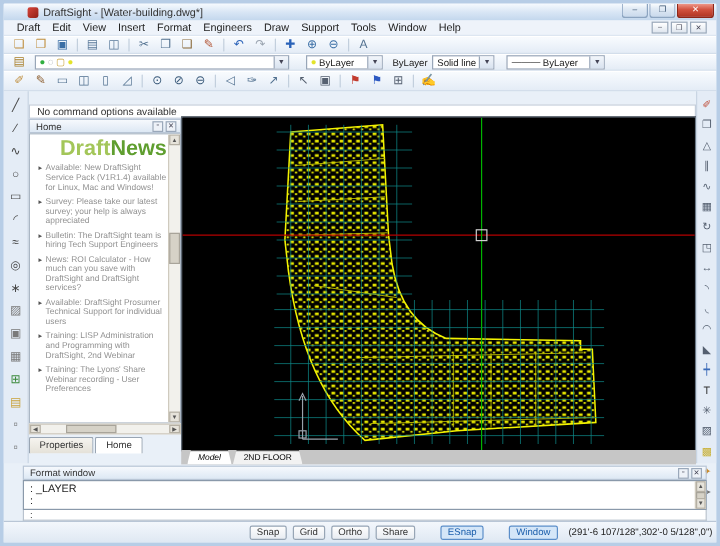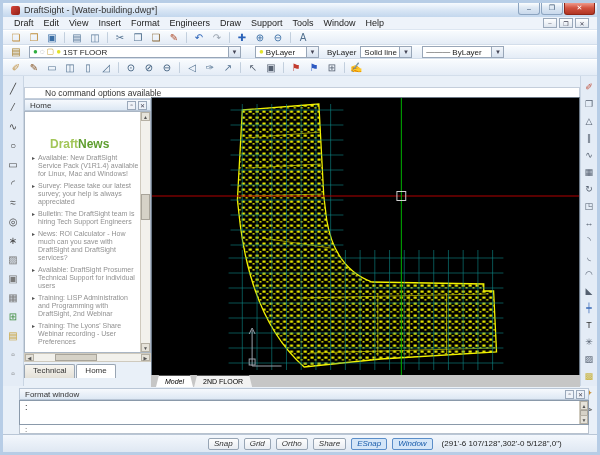--- a/index.html
+++ b/index.html
@@ -2,21 +2,21 @@
 <html><head>
 <meta charset="utf-8">
 <style>
   html,body{margin:0;padding:0;width:600px;height:455px;overflow:hidden;background:#b7cde6;
     font-family:"Liberation Sans",sans-serif;-webkit-font-smoothing:antialiased;}
   .abs{position:absolute;}
   .win{position:absolute;inset:0;border:3px solid #b7cde6;border-radius:4px 4px 0 0;
     background:#e9f0f8;box-sizing:border-box;overflow:hidden;}
   
   .titlebar{top:0;left:0;right:0;height:14px;background:linear-gradient(#f6fafe,#d9e6f5 50%,#c3d7ed);
-    display:flex;align-items:center;font-size:9px;color:#333;padding-left:8px;}
+    display:flex;align-items:center;font-size:9px;color:#333;padding-left:20px;}
   .applogo{width:9px;height:9px;background:linear-gradient(135deg,#d8453a,#8f1f16);border-radius:2px;margin-right:4px;flex:0 0 auto;}
   .capbtns{margin-left:auto;display:flex;margin-right:2px;margin-top:-3px;}
   .capbtn{width:22px;height:12px;border:1px solid #8ca4c0;border-top:none;border-radius:0 0 3px 3px;
     background:linear-gradient(#fbfdfe,#dfe9f4 40%,#c9d9ec);display:flex;align-items:center;justify-content:center;
     font-size:7px;color:#35506e;margin-left:1px;box-sizing:border-box;}
   .capbtn.close{width:31px;background:linear-gradient(#ef9a8b,#d2523f 45%,#b03524);color:#fff;border-color:#8e2618;}
   
   .menubar{top:14px;left:0;right:0;height:13px;background:#eef3fa;border-bottom:1px solid #dde6f1;
     display:flex;align-items:center;font-size:9px;color:#222;padding-left:6px;box-sizing:border-box;}
   .mi{padding:0 5px;line-height:12px;}
@@ -43,34 +43,34 @@
   .sticon{font-size:8px;margin-right:2px;line-height:1;}
   .plain{font-size:8px;color:#222;margin-left:8px;}
   
   .phead{background:linear-gradient(#f6f9fd,#dde8f4);border:1px solid #b9c6d6;display:flex;align-items:center;
     font-size:8px;color:#333;padding:0 3px 0 5px;box-sizing:border-box;}
   .phead .sp{margin-left:auto;display:flex;gap:2px;}
   .phic{width:9px;height:9px;border:1px solid #9aa8ba;background:#eef2f8;display:flex;align-items:center;
     justify-content:center;font-size:6px;color:#445;box-sizing:border-box;}
   #optheader{top:73px;left:21px;right:17px;height:11px;}
   #optmsg{top:84px;left:21px;right:17px;height:12px;background:#fff;border:1px solid #c4cedb;
-    font-size:8.5px;color:#333;padding-left:20px;line-height:11px;box-sizing:border-box;}
+    font-size:8.5px;color:#333;padding-left:6px;line-height:11px;box-sizing:border-box;}
   
   .vstrip{top:73px;height:310px;background:#e4ecf6;display:flex;flex-direction:column;align-items:center;padding-top:3px;box-sizing:border-box;}
   #leftstrip{left:0;width:21px;border-right:1px solid #c9d5e3;}
   #rightstrip{right:0;width:17px;border-left:1px solid #c9d5e3;}
   #leftstrip .tbi{height:17px;width:17px;font-size:10px;}
   #rightstrip .tbi{height:15px;width:14px;font-size:9px;}
   
   #homepanel{left:21px;top:96px;width:127px;height:284px;}
   #homehead{top:0;left:0;right:0;height:12px;}
   #homecontent{top:12px;left:0;right:0;height:242px;background:#fff;border:1px solid #aab6c4;
     box-sizing:border-box;overflow:hidden;}
   .newsarea{position:absolute;inset:1px 11px 1px 3px;overflow:hidden;}
-  .bighead{font-size:12px;font-weight:bold;margin:24px 0 3px 22px;letter-spacing:0;}
+  .bighead{font-size:18px;font-weight:bold;margin:0 0 3px 22px;letter-spacing:0;}
   .bi{display:flex;gap:3px;font-size:7px;line-height:8px;color:#919191;margin:0 0 4px 4px;}
   .bi .blt{color:#555;font-size:6px;line-height:8px;flex:0 0 auto;}
   .vscroll{position:absolute;top:0;right:0;bottom:0;width:10px;background:#f2f1ec;border-left:1px solid #cfcabe;box-sizing:border-box;}
   .sbtn{position:absolute;left:0;right:0;height:9px;background:#e6e3da;border:1px solid #b5b0a4;
     font-size:5px;color:#555;display:flex;align-items:center;justify-content:center;box-sizing:border-box;}
   .sbtn.up{top:0;} .sbtn.dn{bottom:0;}
   .sthumb{position:absolute;left:0;right:0;top:34%;height:26px;background:#d6d2c7;border:1px solid #a8a49a;box-sizing:border-box;}
   #homehscroll{top:254px;left:0;right:0;height:9px;background:#f2f1ec;border:1px solid #cfcabe;box-sizing:border-box;}
   .hbtn{position:absolute;top:0;bottom:0;width:9px;background:#e6e3da;border:1px solid #b5b0a4;
     font-size:5px;color:#555;display:flex;align-items:center;justify-content:center;box-sizing:border-box;}
@@ -93,22 +93,22 @@
   #cmdbox{top:397px;left:16px;right:8px;height:25px;background:#fff;border:1px solid #8a99aa;
     font-size:9px;color:#222;padding:1px 13px 1px 5px;box-sizing:border-box;position:absolute;}
   .cline{line-height:10px;white-space:pre;}
   #inputline{top:422px;left:16px;right:8px;height:9px;background:#fff;border:1px solid #b8c2ce;border-top:none;
     font-size:8px;color:#444;padding-left:5px;line-height:9px;box-sizing:border-box;}
   
   #statusbar{left:0;right:0;bottom:0;height:18px;background:linear-gradient(#f3f7fc,#dfe8f3);
     border-top:1px solid #b9c6d6;display:flex;align-items:center;font-size:8.5px;color:#222;
     padding-left:205px;box-sizing:border-box;}
   .tg{border:1px solid #97a5b5;border-radius:2px;background:linear-gradient(#fdfdfd,#e8ecf2);
-    color:#333;padding:0 5px;line-height:10px;font-size:8px;margin-right:5px;font-style:italic;}
-  .tg.active{border-color:#5b8ec9;background:#d4e6f8;color:#1a5dab;}
+    color:#333;padding:0 5px;line-height:10px;font-size:8px;margin-right:5px;}
+  .tg.active{border-color:#5b8ec9;background:#d4e6f8;color:#1a5dab;margin-left:16px;}
   #coords{margin-left:4px;font-size:8px;color:#222;white-space:nowrap;}
 </style>
 </head>
 <body>
 
 <div class="win">
 
   <div class="abs titlebar">
     <span class="applogo"></span>
     <span>DraftSight - [Water-building.dwg*]</span>
@@ -227,21 +227,20 @@
       <span class="g" style="color:#a87f2a">▤</span>
     </span>
     <span class="combo" style="width:212px;">
       <span style="display:flex;align-items:center;">
 
       <span class="sticon" style="color: rgb(47, 174, 63);">●</span>
           <span class="sticon" style="color: rgb(138, 144, 150);">◌</span>
           <span class="sticon" style="color: rgb(201, 162, 58);">▢</span>
           <span class="sticon" style="color: rgb(227, 227, 42);">●</span>
         </span>
-      <span class="lbl">1ST FLOOR</span>
       <span class="dropbtn">▼</span>
     </span>
     <span class="combo" style="width:64px;margin-left:14px;">
       <span class="sticon" id="colorswatch" style="color: rgb(227, 227, 42);">●</span>
       <span class="lbl">ByLayer</span>
       <span class="dropbtn">▼</span>
     </span>
     <span class="plain">ByLayer</span>
     <span class="combo" style="width:52px;">
       <span class="lbl">Solid line</span>
@@ -561,21 +560,21 @@
         <span class="sbtn dn">▼</span>
       </div>
     </div>
     <div class="abs" id="homehscroll">
       <span class="hbtn l">◀</span>
       <span class="hthumb"></span>
       <span class="hbtn r">▶</span>
     </div>
     <div class="abs" id="hometabs">
 
-    <span class="ptab inactive">Technical</span>
+    <span class="ptab inactive">Properties</span>
         <span class="ptab active">Home</span>
       </div>
   </div>
 
   <div class="abs" id="drawwrap">
     <svg id="cad-svg" viewBox="0 0 435 277" preserveAspectRatio="none">
       <defs>
         <pattern id="roomPattern" width="7" height="6" patternUnits="userSpaceOnUse">
           <rect id="pr1" x="0.5" y="0.5" width="3.2" height="2.2" fill="#e8e800"></rect>
           <rect id="pr2" x="4.5" y="3" width="2" height="1.6" fill="#cfcf00"></rect>
@@ -653,20 +652,21 @@
       <span class="phic">✕</span>
     </span>
   </div>
   <div class="abs" id="cmdbox">
 
     <div class="vscroll" style="width:9px;">
       <span class="sbtn up">▲</span>
       <span class="sthumb" style="top:9px;height:7px;"></span>
       <span class="sbtn dn">▼</span>
     </div>
+  <div class="cline">: _LAYER</div>
       <div class="cline">:</div>
     </div>
   <div class="abs" id="inputline">:</div>
 
   <div class="abs" id="statusbar">
     <span style="display:flex;">
 
     <span class="tg off">Snap</span>
         <span class="tg off">Grid</span>
         <span class="tg off">Ortho</span>

